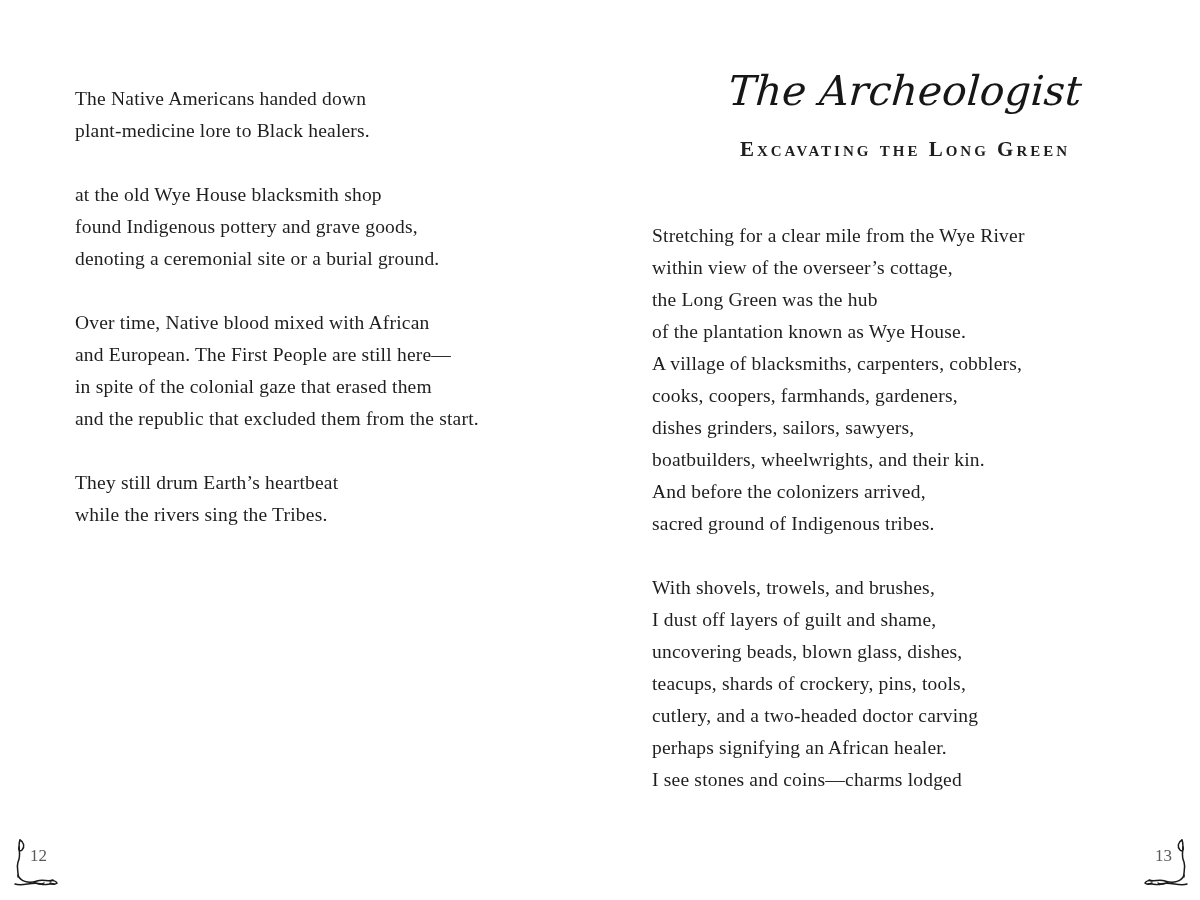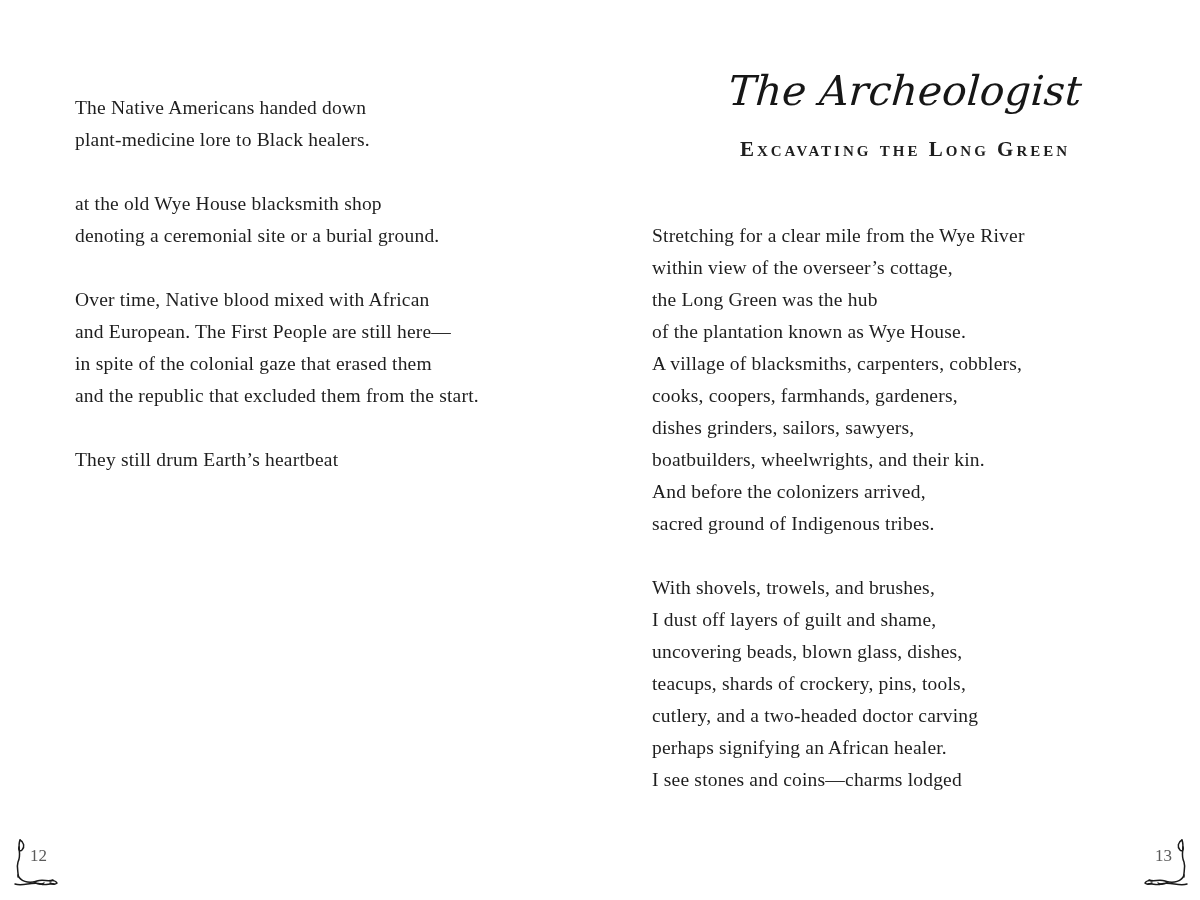--- a/index.html
+++ b/index.html
@@ -13,21 +13,21 @@
     font-family: "Liberation Serif", "DejaVu Serif", serif;
     color: #1e1e1e;
   }
   .poem {
     position: absolute;
     font-size: 19.5px;
     line-height: 32px;
     letter-spacing: 0.2px;
     color: #1e1e1e;
   }
-  .poem-left  { left: 75px;  top: 92px;  width: 480px; }
+  .poem-left  { left: 75px;  top: 83px;  width: 480px; }
   .poem-right { left: 652px; top: 220px; width: 440px; }
   .stanza + .stanza { margin-top: 32px; }
   .line { white-space: nowrap; }
 
   .right-header {
     position: absolute;
     left: 610px;
     top: 64px;
     width: 590px;
     text-align: center;
@@ -75,30 +75,32 @@
 
 <div class="spread">
 
   <div class="poem poem-left">
     <div class="stanza">
       <div class="line">The Native Americans handed down</div>
       <div class="line">plant-medicine lore to Black healers.</div>
     </div>
     <div class="stanza">
       <div class="line">at the old Wye House blacksmith shop</div>
+      <div class="line">found Indigenous pottery and grave goods,</div>
       <div class="line">denoting a ceremonial site or a burial ground.</div>
     </div>
     <div class="stanza">
       <div class="line">Over time, Native blood mixed with African</div>
       <div class="line">and European. The First People are still here—</div>
       <div class="line">in spite of the colonial gaze that erased them</div>
       <div class="line">and the republic that excluded them from the start.</div>
     </div>
     <div class="stanza">
       <div class="line">They still drum Earth’s heartbeat</div>
+      <div class="line">while the rivers sing the Tribes.</div>
     </div>
   </div>
 
   <div class="right-header">
     <div class="poem-title">The Archeologist</div>
     <div class="poem-subtitle">Excavating the Long Green</div>
   </div>
 
   <div class="poem poem-right">
     <div class="stanza">

